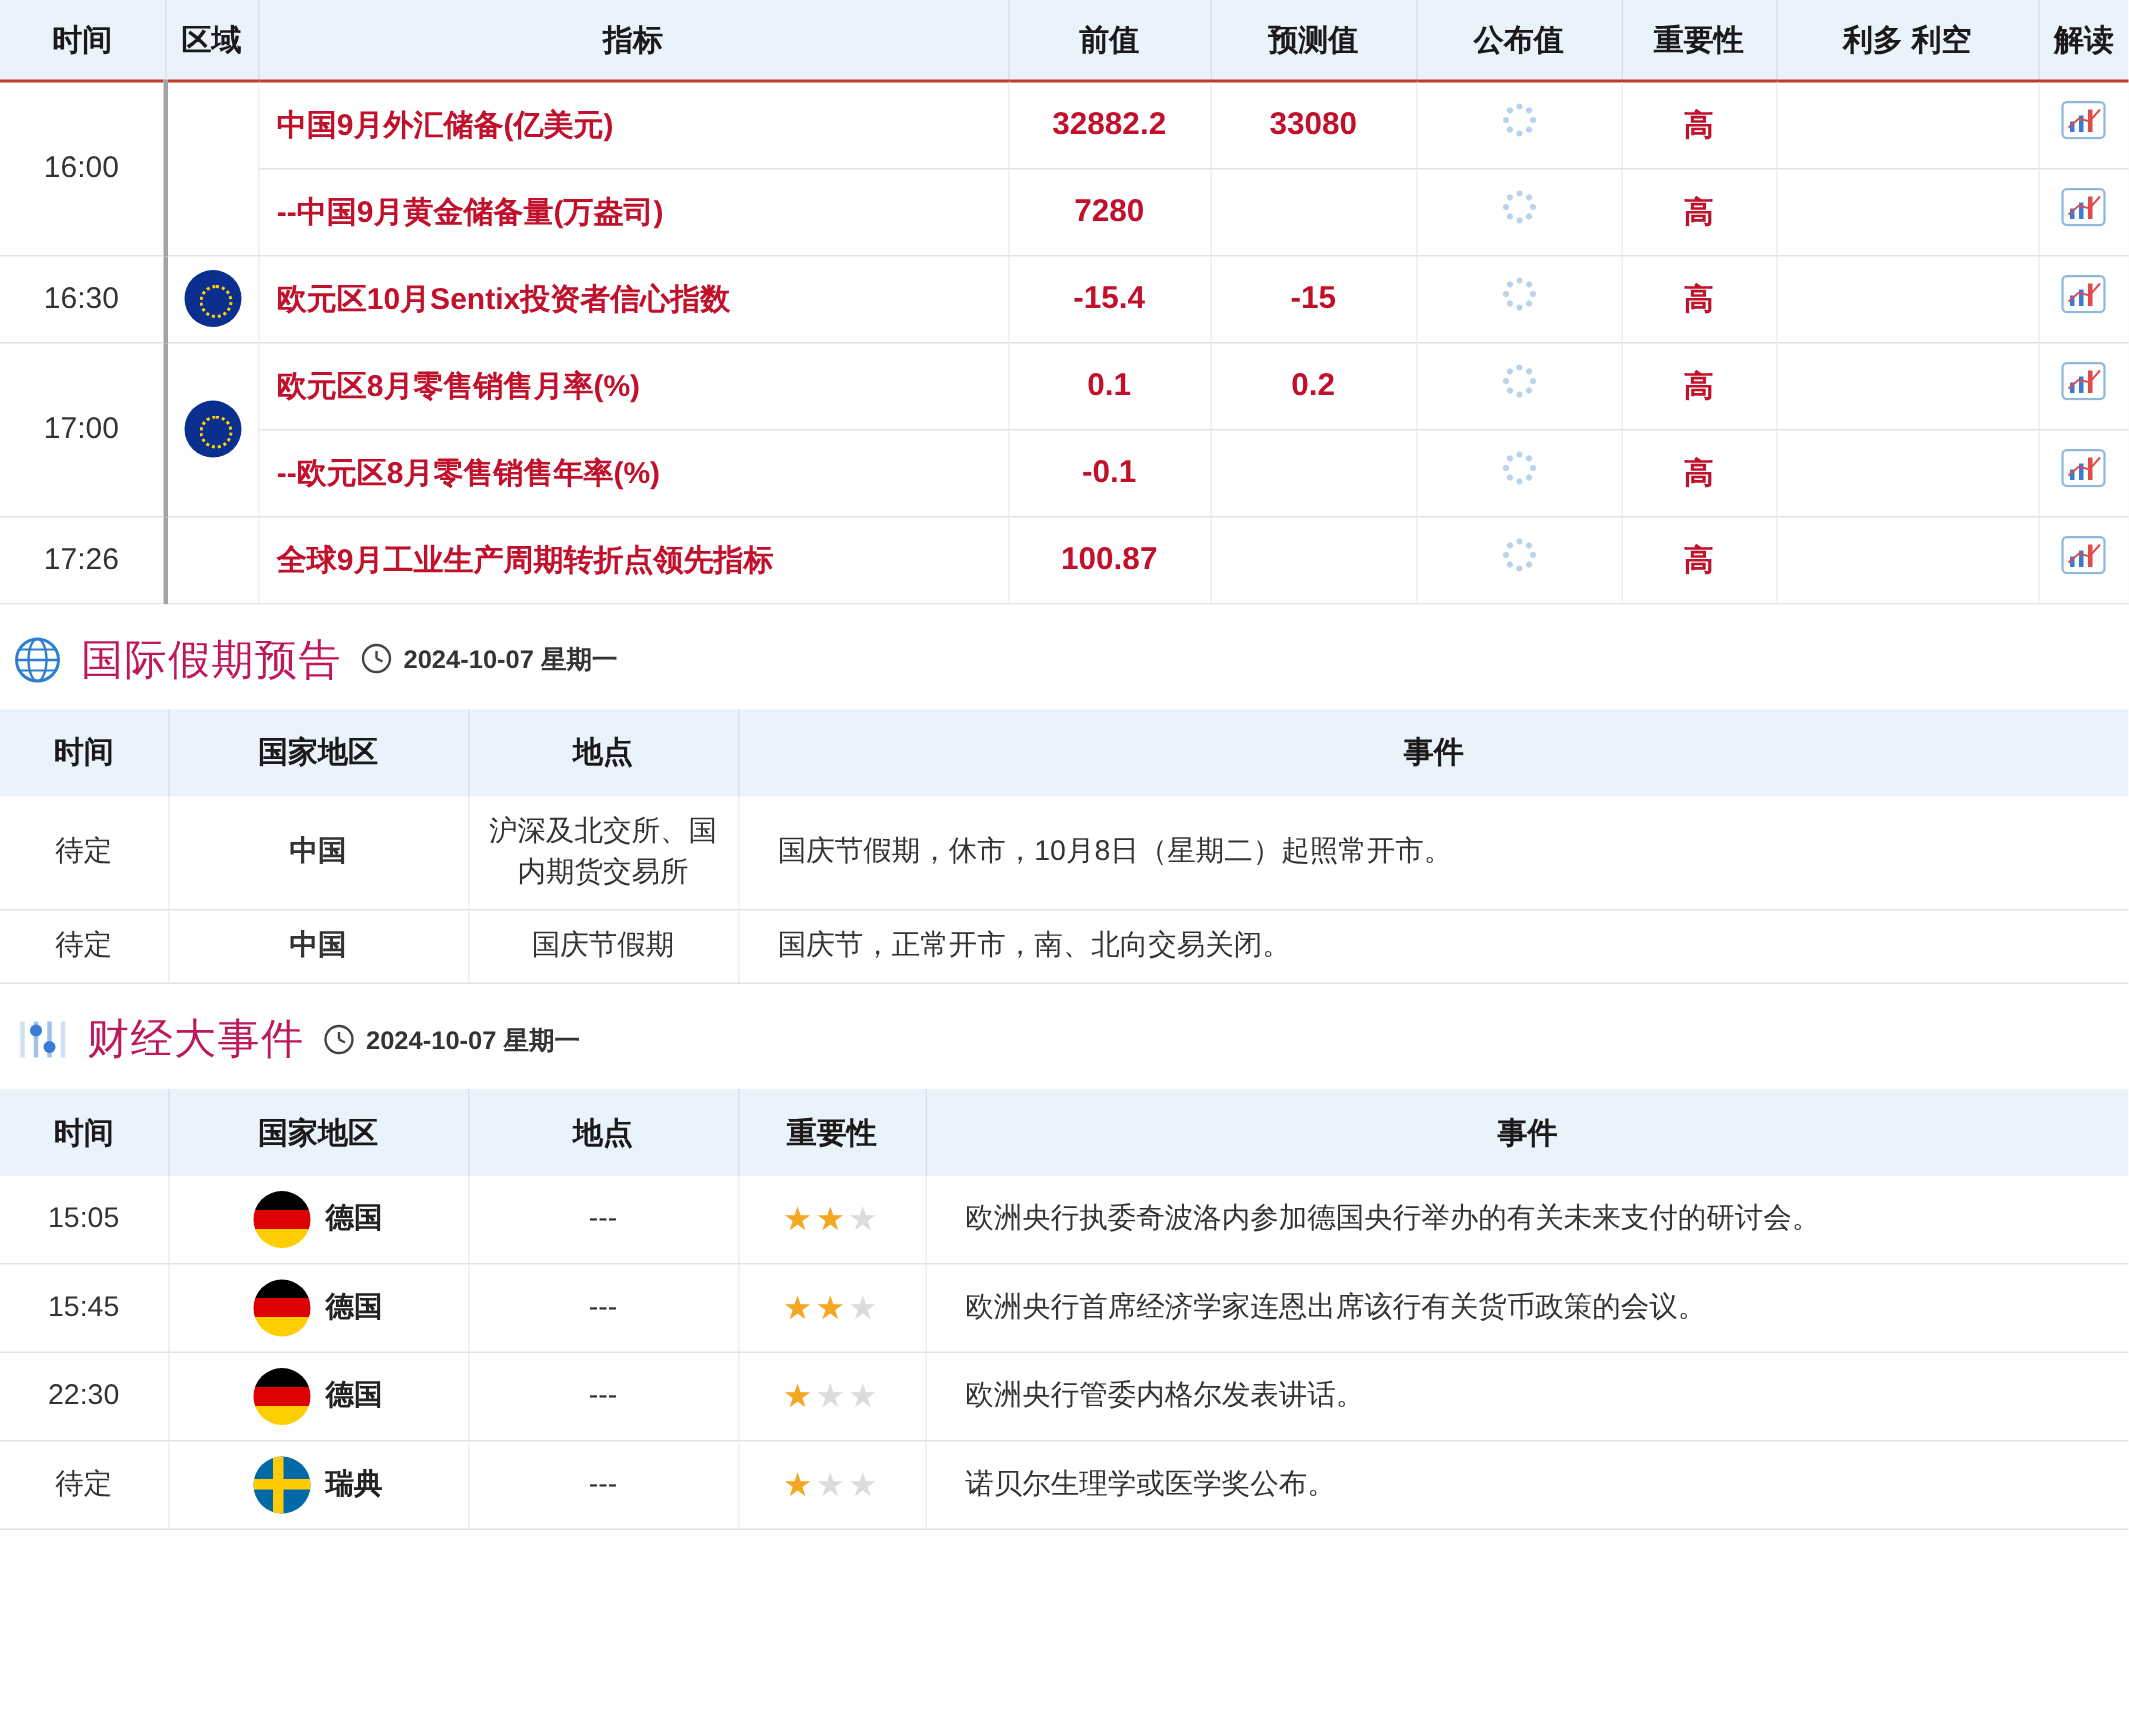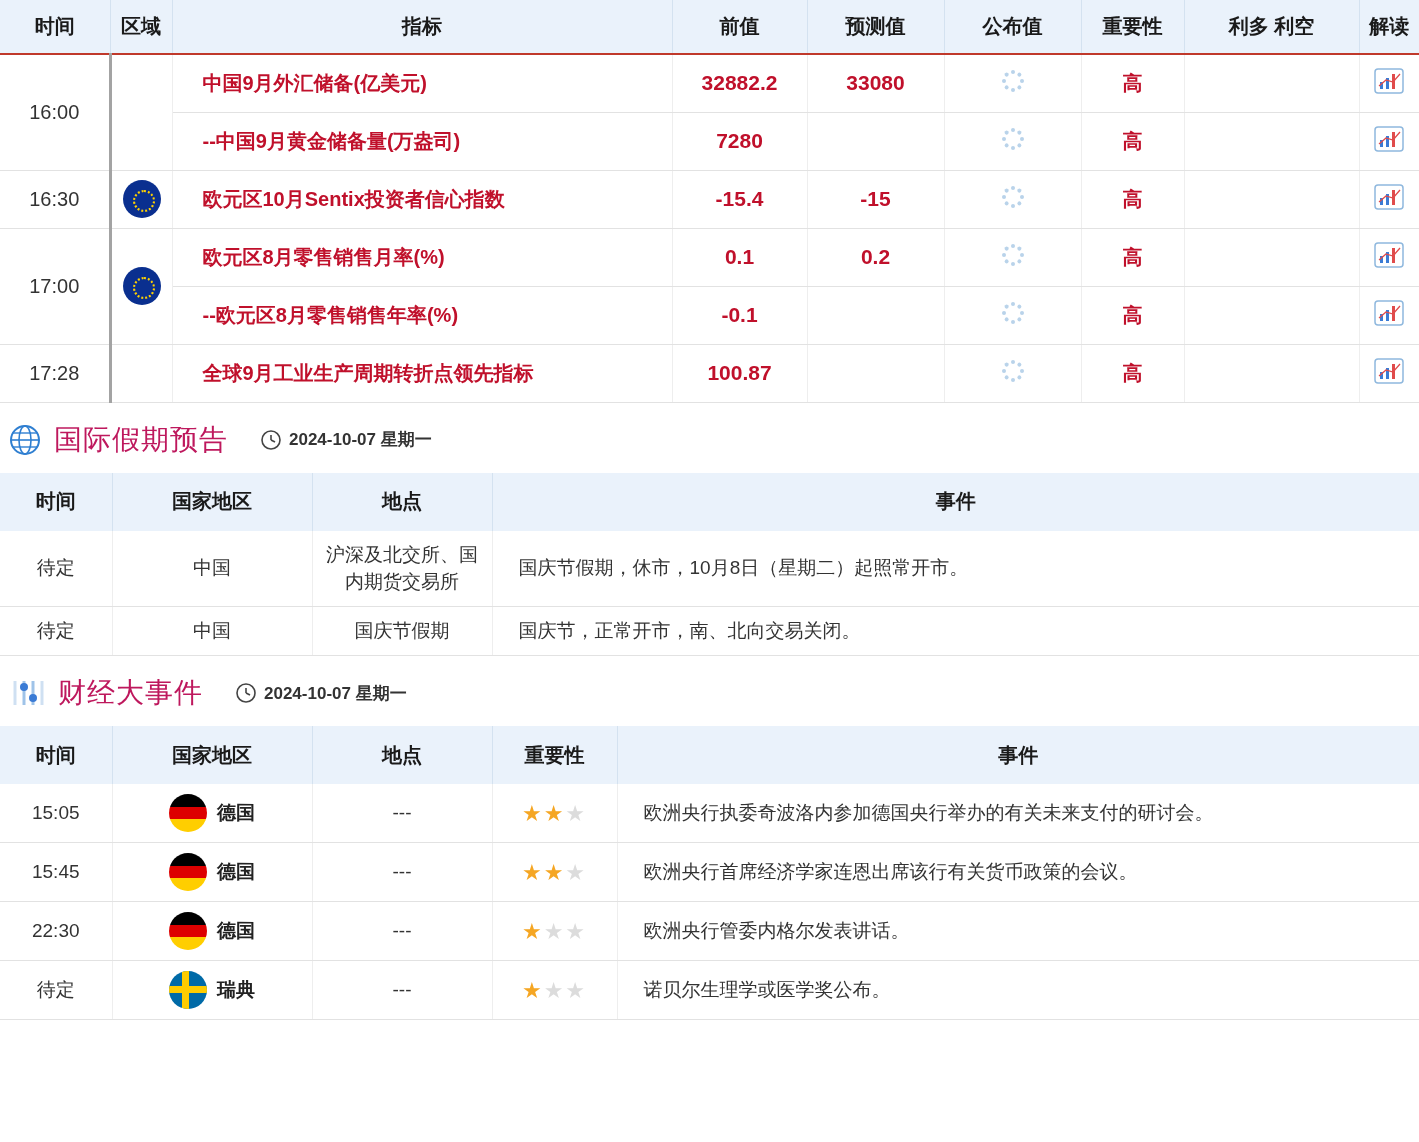--- a/index.html
+++ b/index.html
@@ -38,21 +38,21 @@
   .cal-body td.time-cell {
     font-size: 20px;
     color: #333;
     border-right: 3px solid #a3a3a3;
   }
   .cal-body td.indicator {
     text-align: left;
     color: #c0102b;
     font-weight: bold;
     font-size: 20px;
-    padding-left: 30px;
+    padding-left: 12px;
   }
   .cal-body td.num {
     color: #c0102b;
     font-weight: bold;
     font-size: 21px;
   }
   .cal-body td.imp {
     color: #c0102b;
     font-weight: bold;
     font-size: 20px;
@@ -108,21 +108,21 @@
   .section-title {
     font-size: 28px; font-weight: normal; color: #be185d;
     letter-spacing: 1px;
   }
   .section-date {
     font-size: 17px; color: #333; font-weight: bold;
   }
   .clock-icon { display: inline-block; width: 22px; height: 22px; }
   .globe-icon { display: inline-block; width: 34px; height: 34px; }
   .events-icon { display: inline-block; width: 38px; height: 30px; }
-  .date-wrap { display: flex; align-items: center; gap: 7px; margin-left: 20px; }
+  .date-wrap { display: flex; gap: 7px; margin-left: 0; }
 
   
   .simple-head th {
     background: #eaf2fb;
     font-size: 20px;
     font-weight: bold;
     color: #1a1a1a;
     height: 58px;
     border-right: 1px solid #d4e2f0;
     text-align: center;
@@ -131,21 +131,21 @@
   .simple-body td {
     border-bottom: 1px solid #e2e2e2;
     border-right: 1px solid #eeeeee;
     font-size: 19px;
     color: #333;
     text-align: center;
     padding: 10px 8px;
     line-height: 1.5;
   }
   .simple-body td:last-child { border-right: none; }
-  .simple-body td.bold { font-weight: normal; }
+  .simple-body td.bold { font-weight: bold; }
   .simple-body td.event-text { text-align: left; padding-left: 26px; font-size: 19px; }
   .simple-body td.place { line-height: 1.45; }
   .country-cell { display: flex; align-items: center; justify-content: center; gap: 10px; }
   .country-name { font-weight: bold; font-size: 19px; color: #222; }
   .stars { letter-spacing: 2px; font-size: 22px; }
   .star-on { color: #f5a623; }
   .star-off { color: #dcdcdc; }
 </style>
 </head>
 <body>
@@ -277,21 +277,21 @@
               <rect x="6" y="14" width="3" height="7" fill="#3a7bd5"></rect>
               <rect x="12" y="10" width="3" height="11" fill="#3a7bd5"></rect>
               <rect x="18" y="6" width="3" height="15" fill="#e04b4b"></rect>
               <path d="M5 18 L12 12 L19 14 L26 6" fill="none" stroke="#e04b4b" stroke-width="1.3"></path>
             </svg>
         </span>
       </td>
     </tr>
 
     <tr>
-      <td class="time-cell">17:28</td>
+      <td class="time-cell">17:26</td>
       <td></td>
       <td class="indicator">全球9月工业生产周期转折点领先指标</td>
       <td class="num">100.87</td>
       <td class="num"></td>
       <td><span class="spinner"><i style="transform:rotate(0deg)"></i><i style="transform:rotate(45deg)"></i><i style="transform:rotate(90deg)"></i><i style="transform:rotate(135deg)"></i><i style="transform:rotate(180deg)"></i><i style="transform:rotate(225deg)"></i><i style="transform:rotate(270deg)"></i><i style="transform:rotate(315deg)"></i></span></td>
       <td class="imp">高</td>
       <td></td>
       <td>
         <span class="mini-chart">
           <svg width="30" height="26" viewBox="0 0 30 26">

